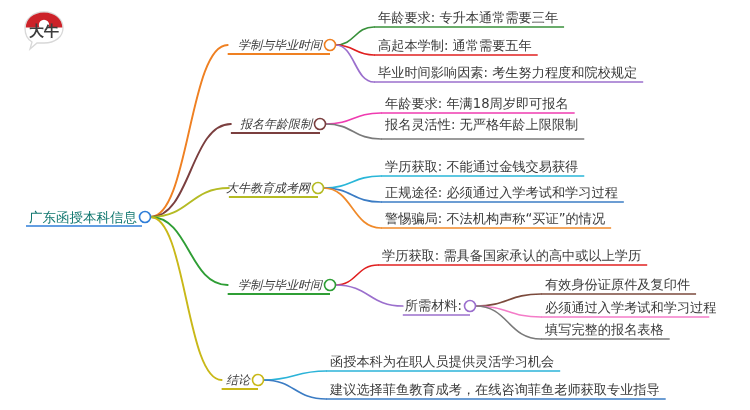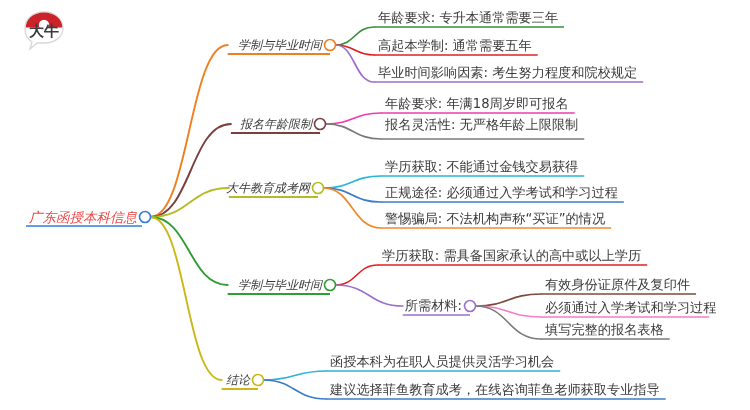--- a/index.html
+++ b/index.html
@@ -62,22 +62,21 @@
   .node {
     position: absolute;
     white-space: nowrap;
     color: #3a3a3a;
     font-size: 13px;
     line-height: 16px;
     transform: translateY(-50%);
   }
   .node.root {
     font-size: 13.5px;
-    color: #ef4444;
-    font-style: italic;
+    color: #0f766e;
   }
   .node.lvl1 { font-size: 12px; color: #3a3a3a; font-style: italic; }
   .node.lvl2 { font-size: 13.2px; color: #3a3a3a; }
   .node.lvl3 { font-size: 13.2px; color: #3a3a3a; }
 
   
   .node.ra { text-align: right; transform: translate(-100%, -50%); }
 </style>
 </head>
 <body>

